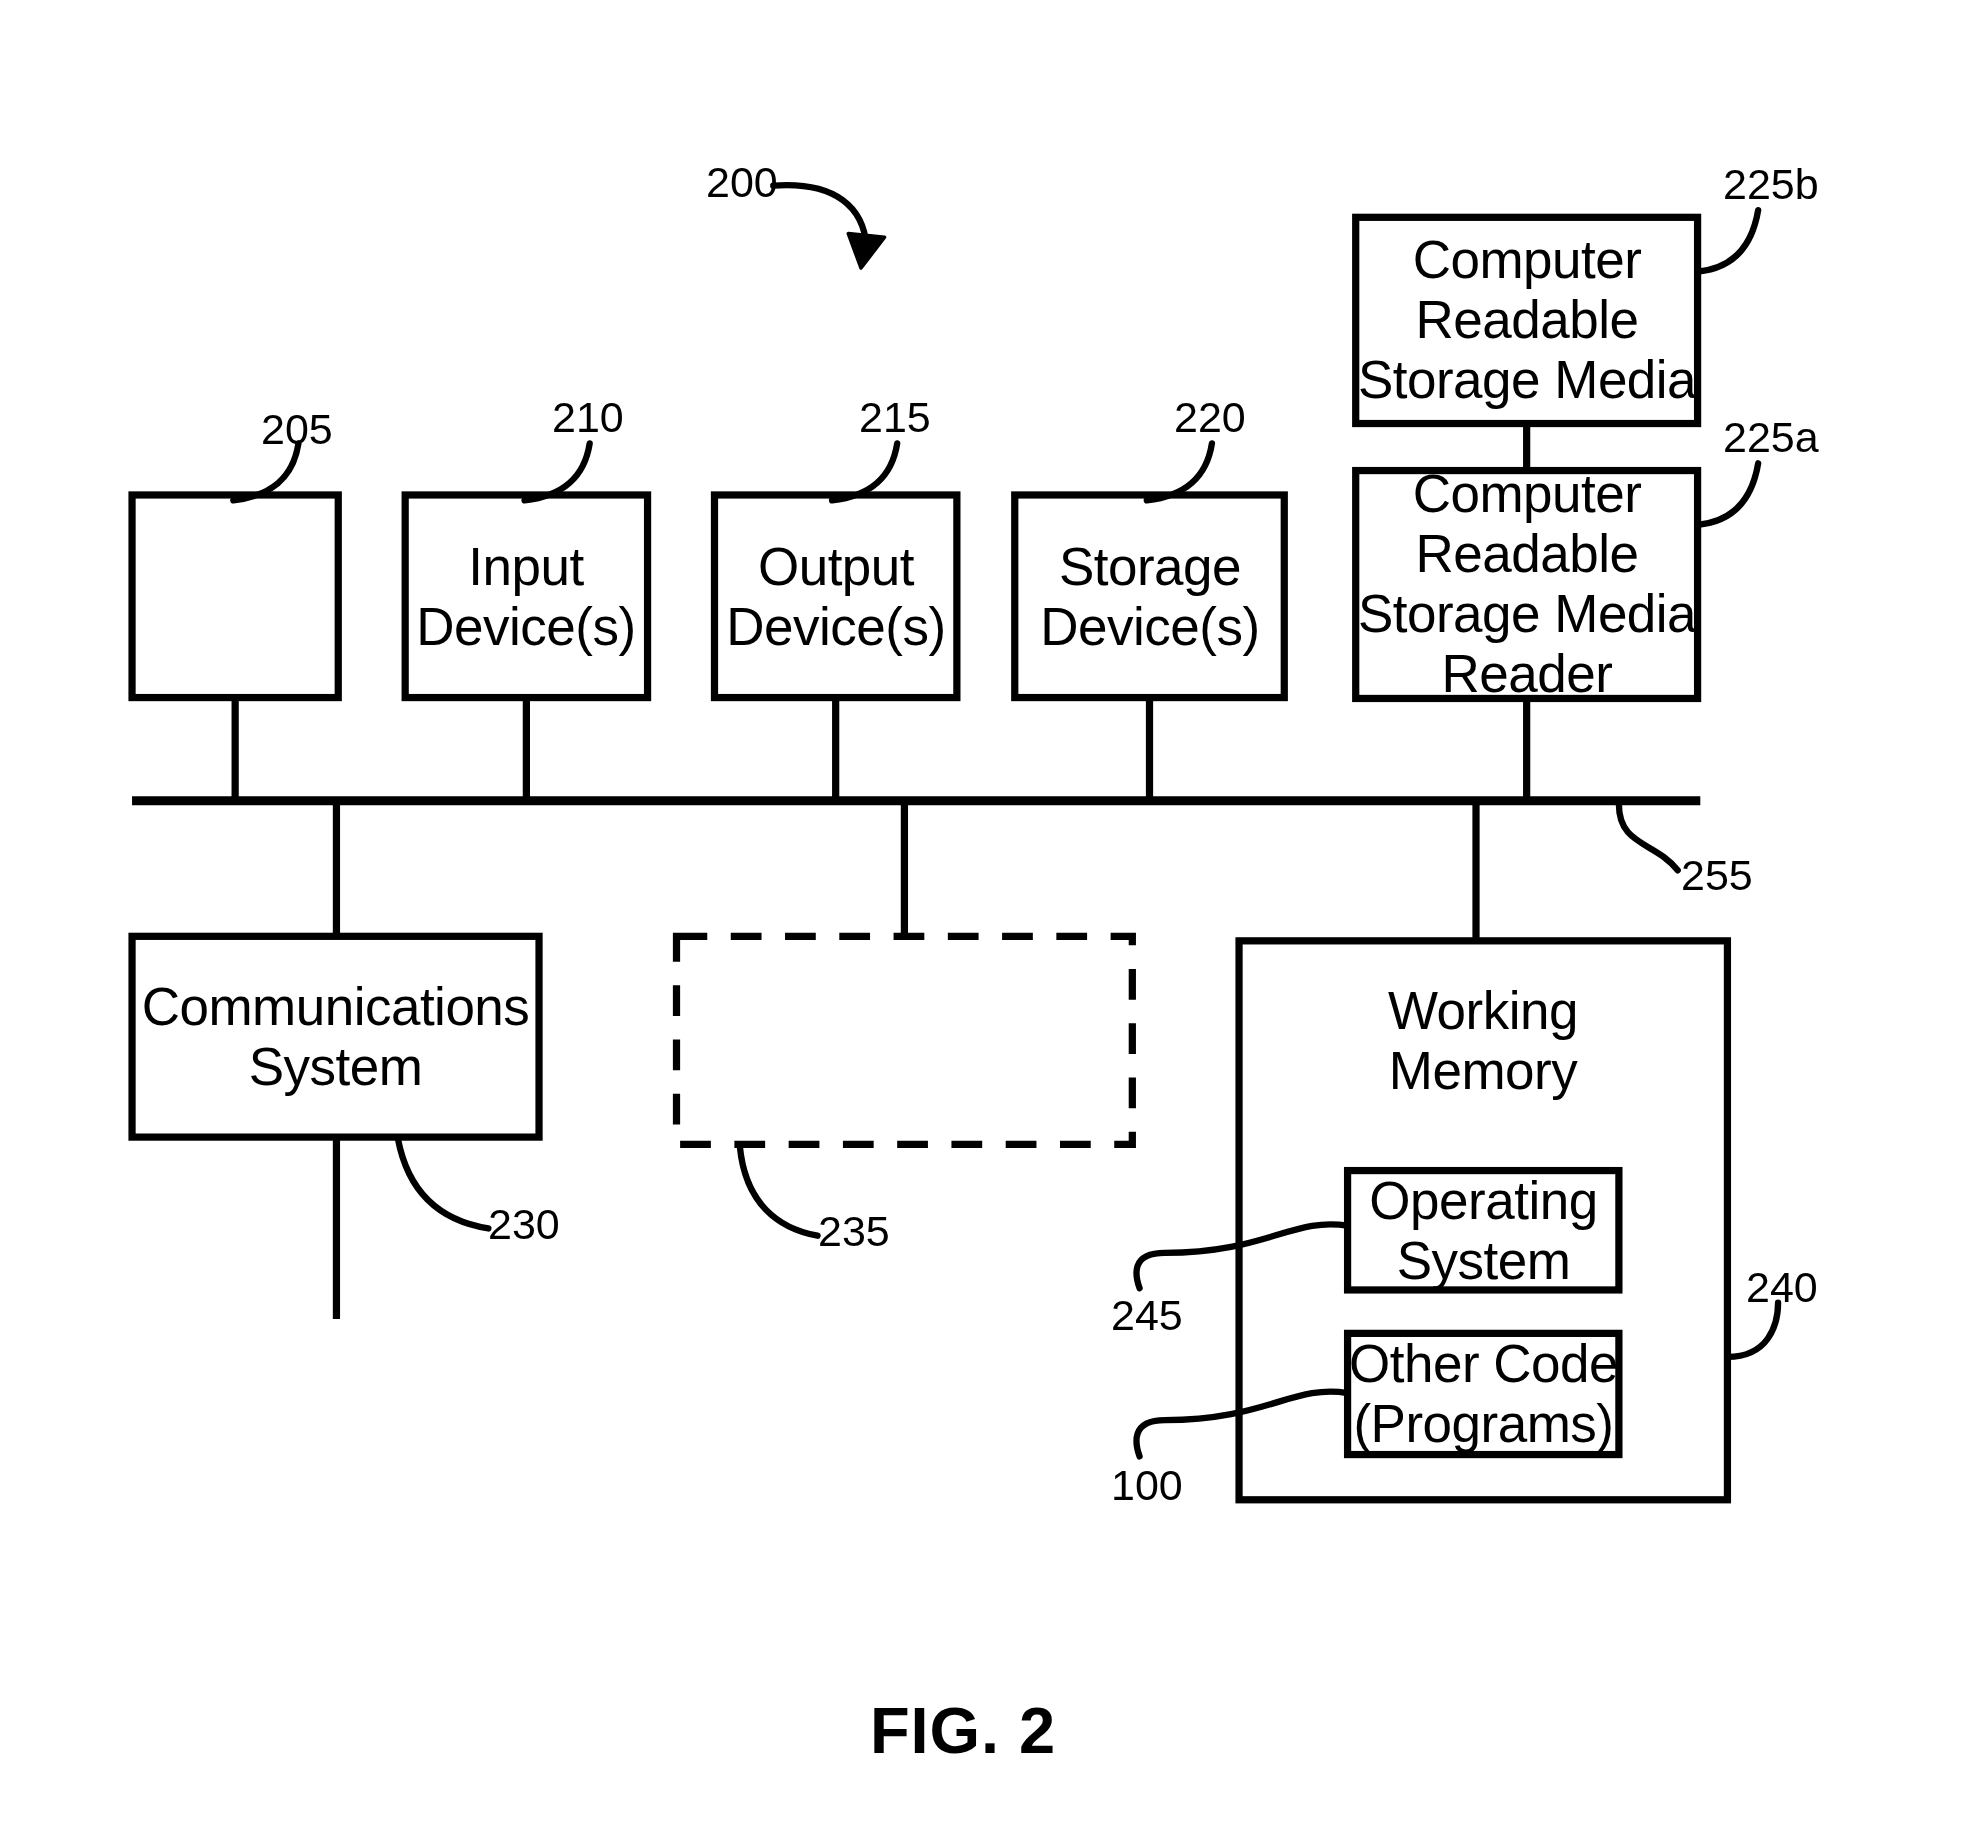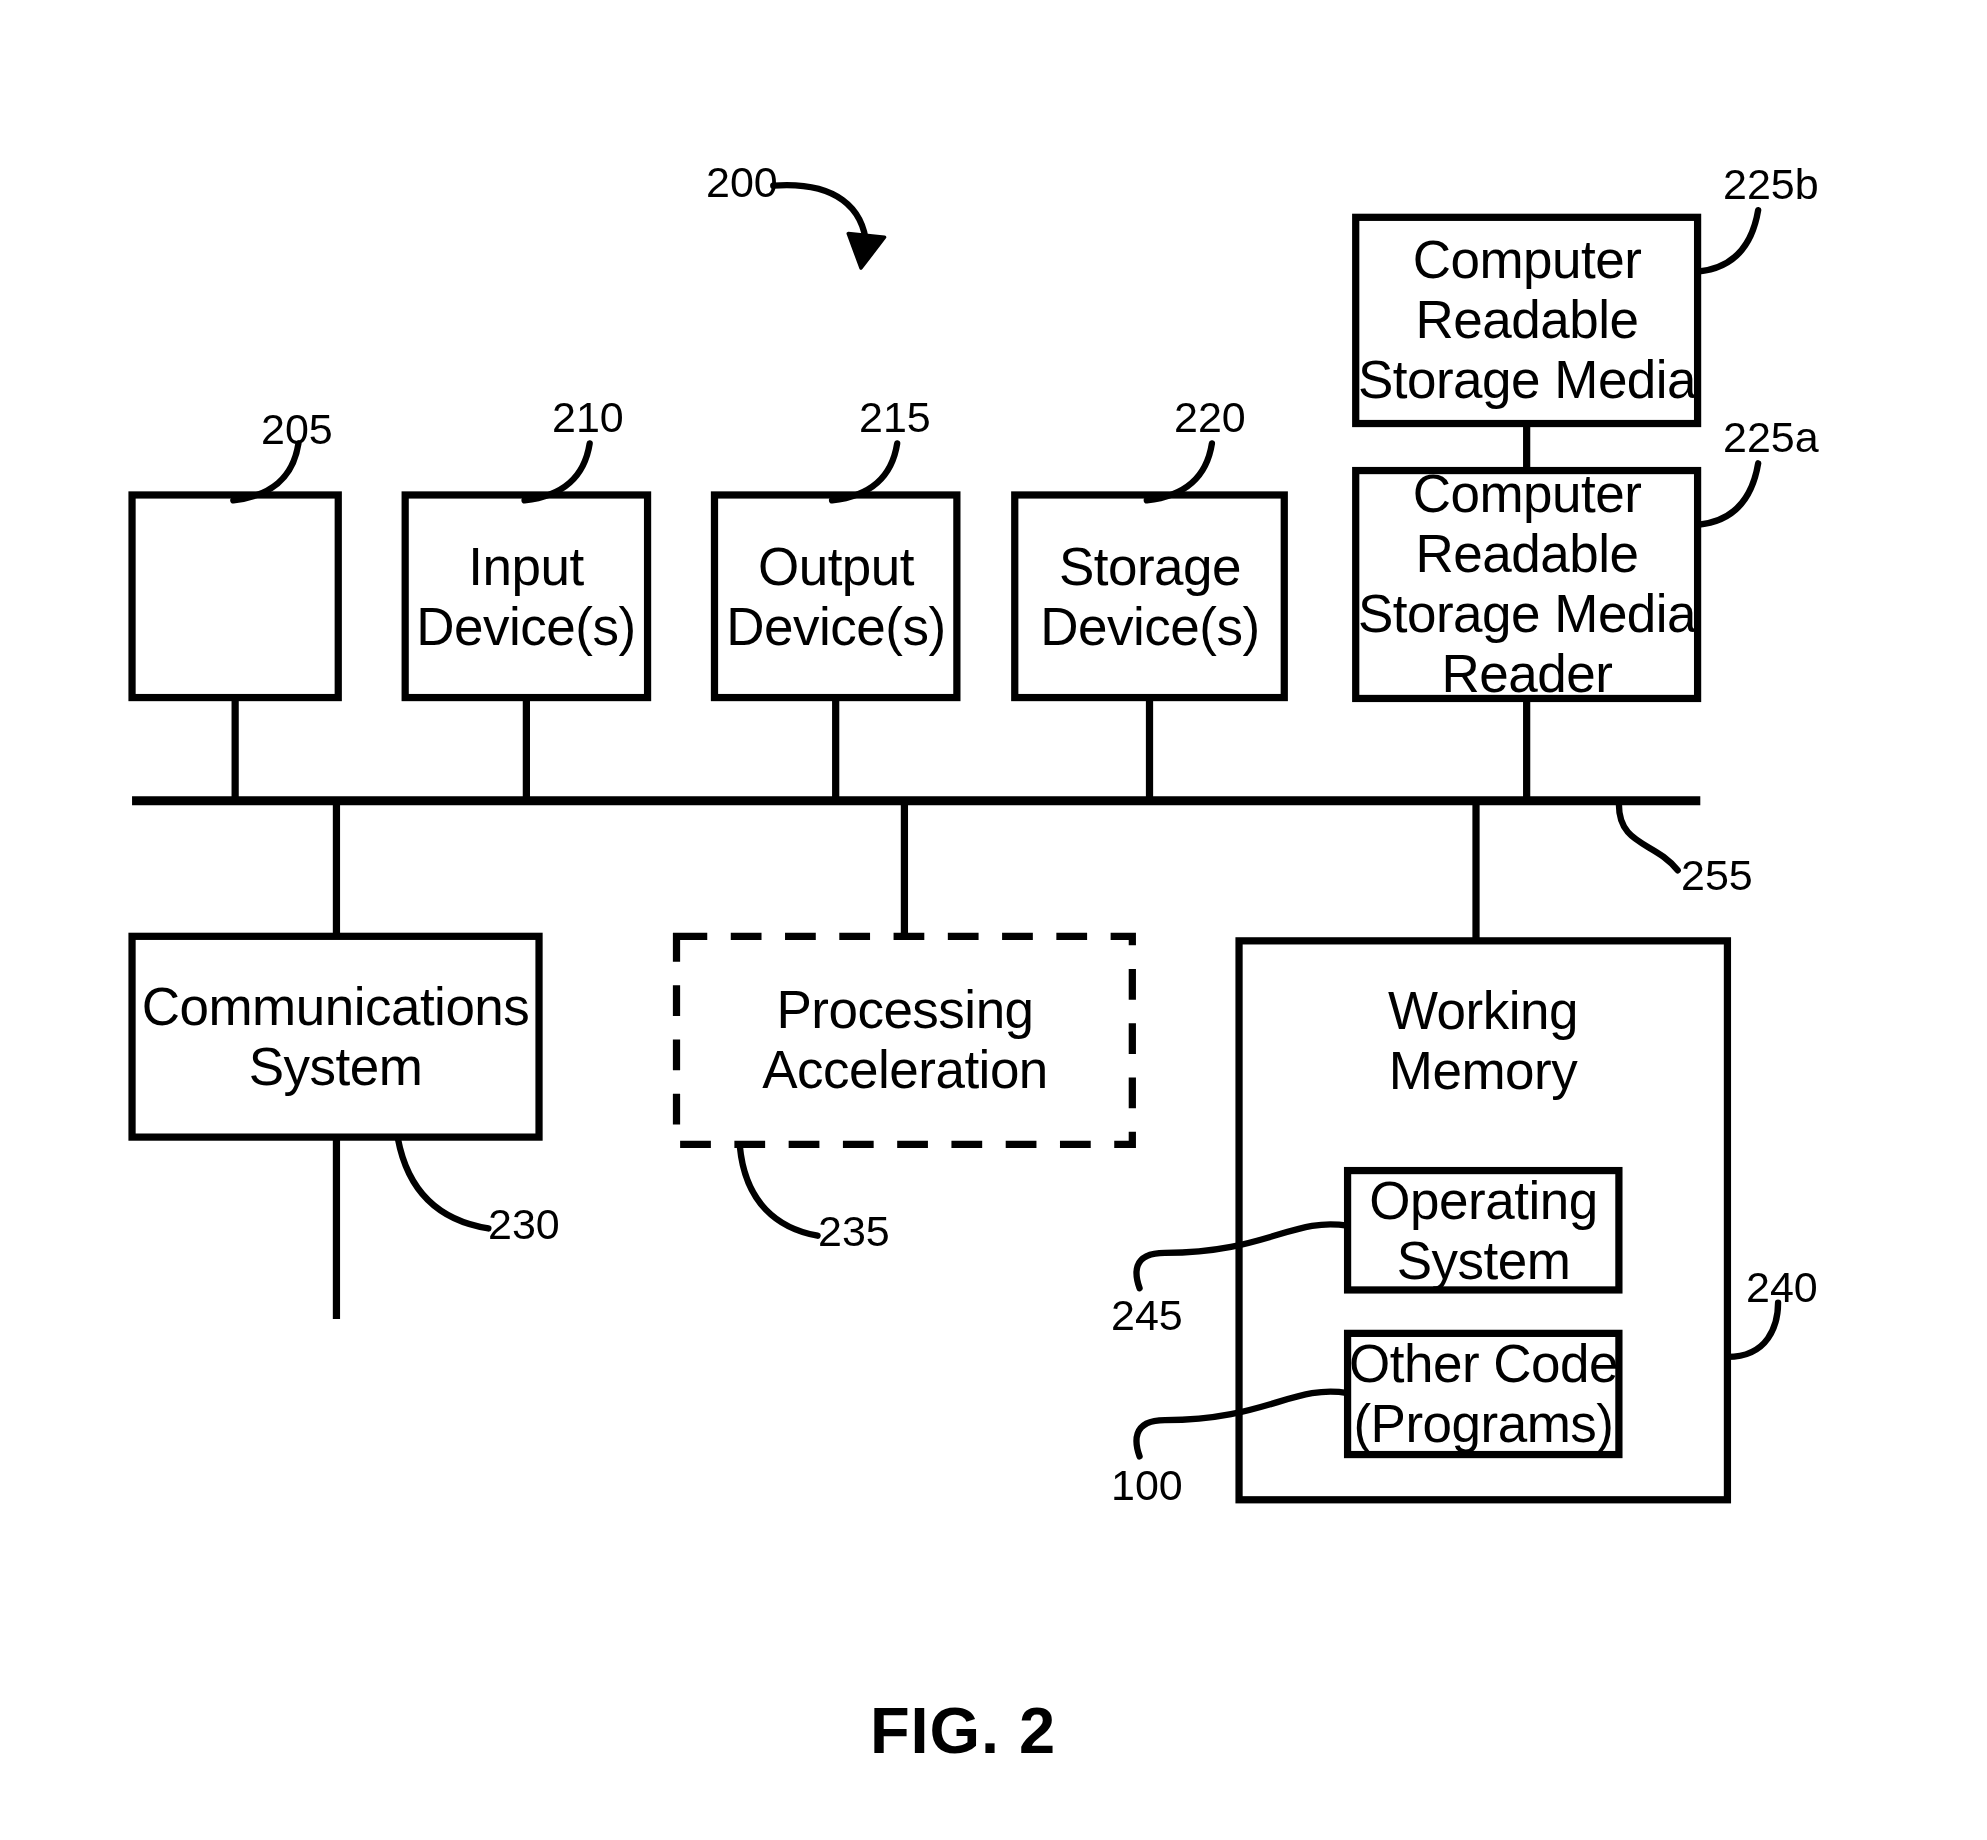--- a/index.html
+++ b/index.html
@@ -127,22 +127,20 @@
   <div class="box-label" style="left:1356px; top:217px; width:342px; height:206px;">Computer
 Readable
 Storage Media</div>
   <div class="box-label" style="left:1356px; top:470px; width:342px; height:228px;">Computer
 Readable
 Storage Media
 Reader</div>
 
   <div class="box-label" style="left:132px; top:936px; width:407px; height:201px;">Communications
 System</div>
-  <div class="box-label" style="left:677px; top:936px; width:456px; height:208px;">Processing
-Acceleration</div>
   <div class="box-label" style="left:1239px; top:977px; width:488px; height:127px;">Working
 Memory</div>
   <div class="box-label" style="left:1348px; top:1171px; width:271px; height:119px;">Operating
 System</div>
   <div class="box-label" style="left:1348px; top:1333px; width:271px; height:121px;">Other Code
 (Programs)</div>
 
   <div class="ref-num" style="left:706px; top:161px;">200</div>
   <div class="ref-num" style="left:261px; top:396px;margin-top:12px;">205</div>
   <div class="ref-num" style="left:552px; top:396px;">210</div>

